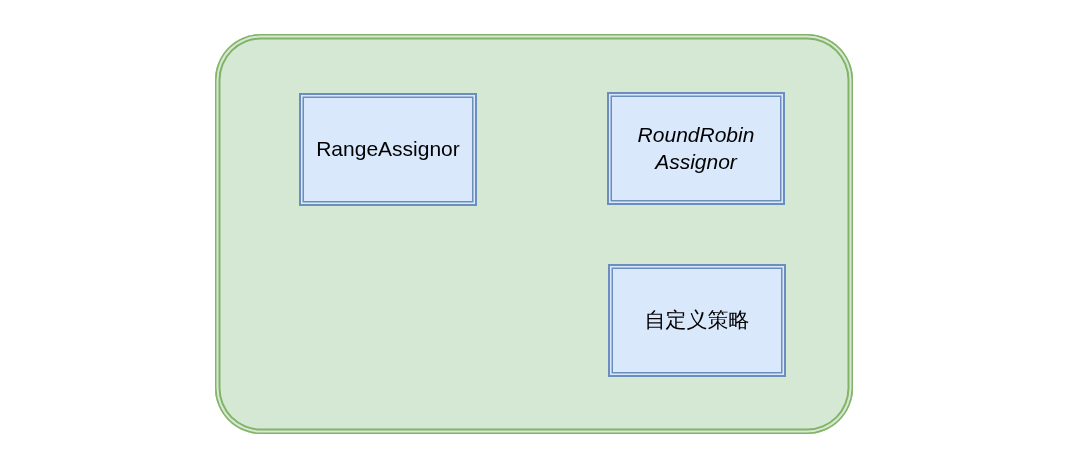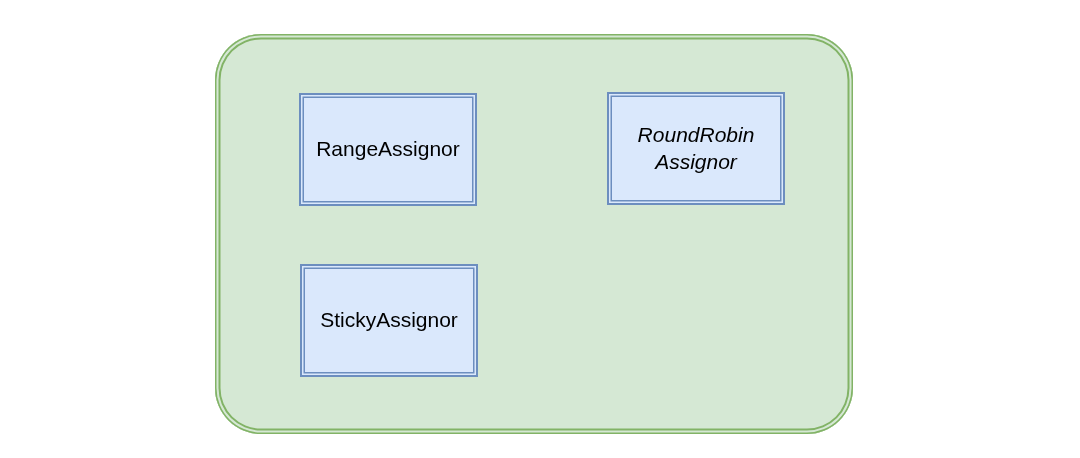--- a/index.html
+++ b/index.html
@@ -64,19 +64,19 @@
   <div class="group">
 
     <div class="node node-1">
       <span class="node-label">RangeAssignor</span>
     </div>
 
     <div class="node node-2">
       <span class="node-label">RoundRobin Assignor</span>
     </div>
 
-    <div class="node node-3">
-      <span class="node-label">StickyAssignor</span>
+
+    <div class="node node-4">
+      <span class="node-label">自定义策略</span>
     </div>
-
 
   </div>
 </div>
 
 </body></html>

